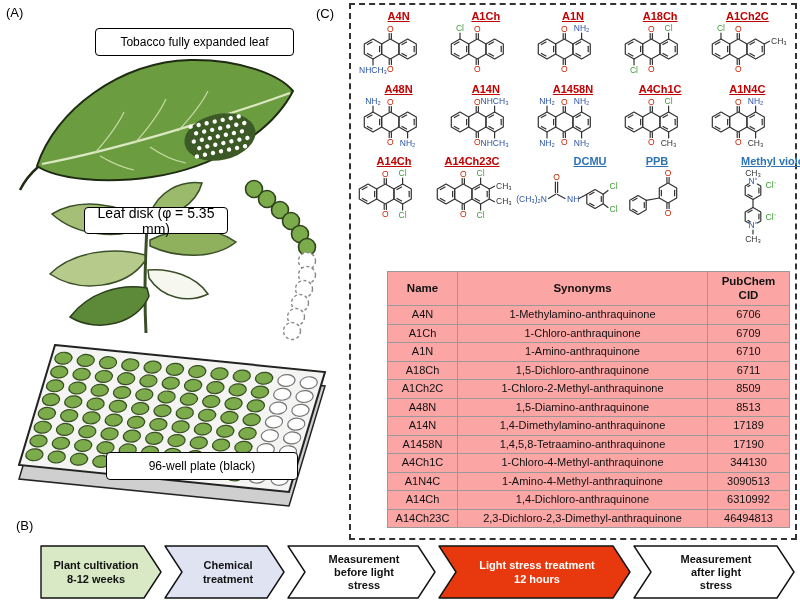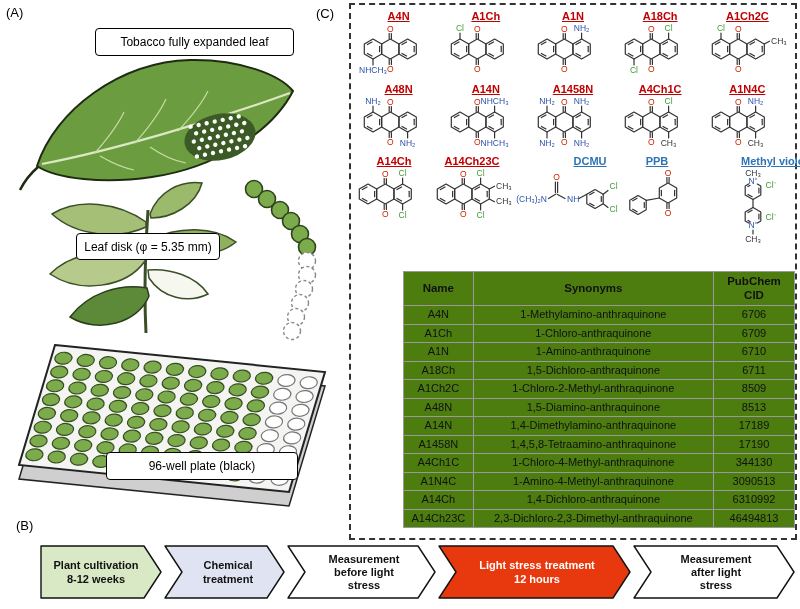--- a/index.html
+++ b/index.html
@@ -10,21 +10,21 @@
     display:flex;align-items:center;justify-content:center;font-size:12px;color:#000;text-align:center;z-index:5;}
   #panelA-svg{position:absolute;left:0;top:0;}
   #panelC{position:absolute;left:349px;top:3px;width:444px;height:533px;border:2px dashed #333;}
   .crow{position:absolute;left:4px;right:4px;display:flex;justify-content:space-around;align-items:flex-start;}
   #crow0{top:5px;} #crow1{top:78px;} #crow2{top:150px;}
   .compound{display:flex;flex-direction:column;align-items:center;}
   .cname{font-size:11px;font-weight:bold;text-decoration:underline;white-space:nowrap;cursor:pointer;}
   .struct{margin-top:1px;}
   .struct-svg{overflow:visible;display:block;}
   .struct-svg text{font-family:"Liberation Sans",sans-serif;}
-  #cid-table{position:absolute;left:52px;top:266px;border-collapse:collapse;font-size:11px;background:#4d7c0f;}
+  #cid-table{position:absolute;left:36px;top:266px;border-collapse:collapse;font-size:11px;background:#fca5a5;}
   #cid-table th,#cid-table td{border:1px solid #999;padding:2px 5px;text-align:center;line-height:13.5px;color:#111;}
   #cid-table th{font-size:11.5px;font-weight:bold;padding:3px 5px;}
   #flow-svg{position:absolute;left:40px;top:544px;}
   #flow-svg text{font-family:"Liberation Sans",sans-serif;}
 </style>
 </head>
 <body>
 
 <div id="root">
 
@@ -208,21 +208,21 @@
           <ellipse cx="257.3" cy="53.4" rx="8.4" ry="5.9" fill="#fff" stroke="#777" stroke-width="1.2"></ellipse>
           <ellipse cx="257.3" cy="67.2" rx="8.4" ry="5.9" fill="#fff" stroke="#777" stroke-width="1.2"></ellipse>
           <ellipse cx="257.3" cy="81.0" rx="8.4" ry="5.9" fill="#fff" stroke="#777" stroke-width="1.2"></ellipse>
           <ellipse cx="257.3" cy="94.8" rx="8.4" ry="5.9" fill="#fff" stroke="#777" stroke-width="1.2"></ellipse>
           <ellipse cx="257.3" cy="108.6" rx="8.4" ry="5.9" fill="#fff" stroke="#777" stroke-width="1.2"></ellipse>
         </g>
     </g>
   </svg>
 
   <div class="label-box" style="left:95px;top:28px;width:197px;height:26px;">Tobacco fully expanded leaf</div>
-  <div class="label-box" style="left:76px;top:207px;width:142px;height:25px;font-size:12px;margin-top:26px;">Leaf disk (φ = 5.35 mm)</div>
+  <div class="label-box" style="left:84px;top:207px;width:142px;height:25px;font-size:14px;">Leaf disk (φ = 5.35 mm)</div>
   <div class="label-box" style="left:94px;top:452px;width:190px;height:26px;margin-left:12px;">96-well plate (black)</div>
 
   <div id="panelC">
     <div class="crow" id="crow0">
         <div class="compound">
           <span class="cname" style="color: rgb(192, 0, 0);">A4N</span>
           <div class="struct">
             <svg class="struct-svg" width="78" height="52" viewBox="0 0 78 52">
               <polygon points="13.0,16.0 4.3,21.0 4.3,31.0 13.0,36.0 21.7,31.0 21.7,21.0" fill="none" stroke="#333" stroke-width="1.2" stroke-linejoin="round"></polygon>
               <line x1="12.0" y1="19.0" x2="7.4" y2="21.6" stroke="#333" stroke-width="1.2" stroke-linecap="round"></line>

